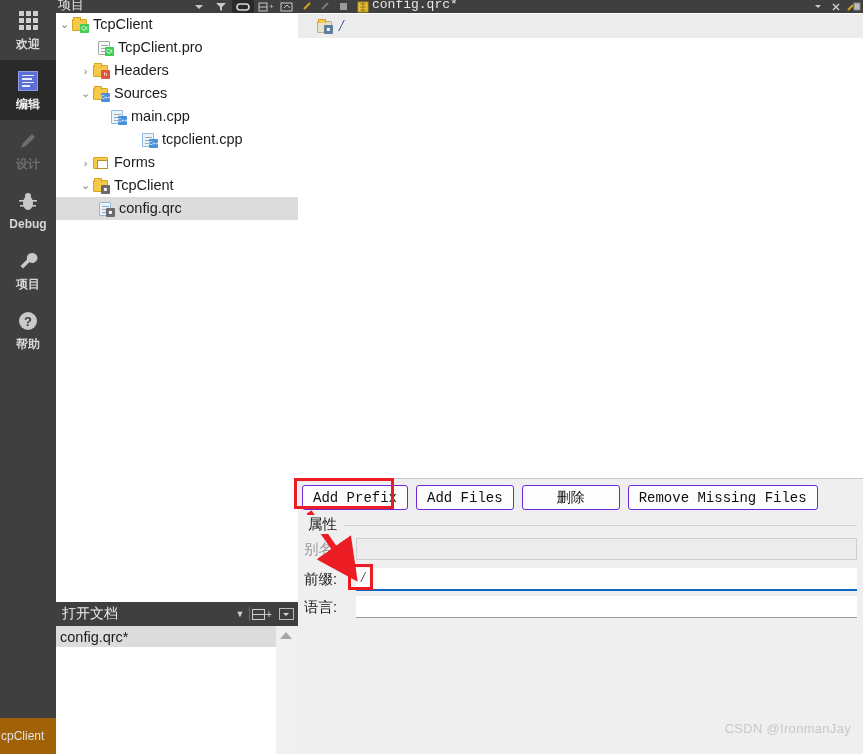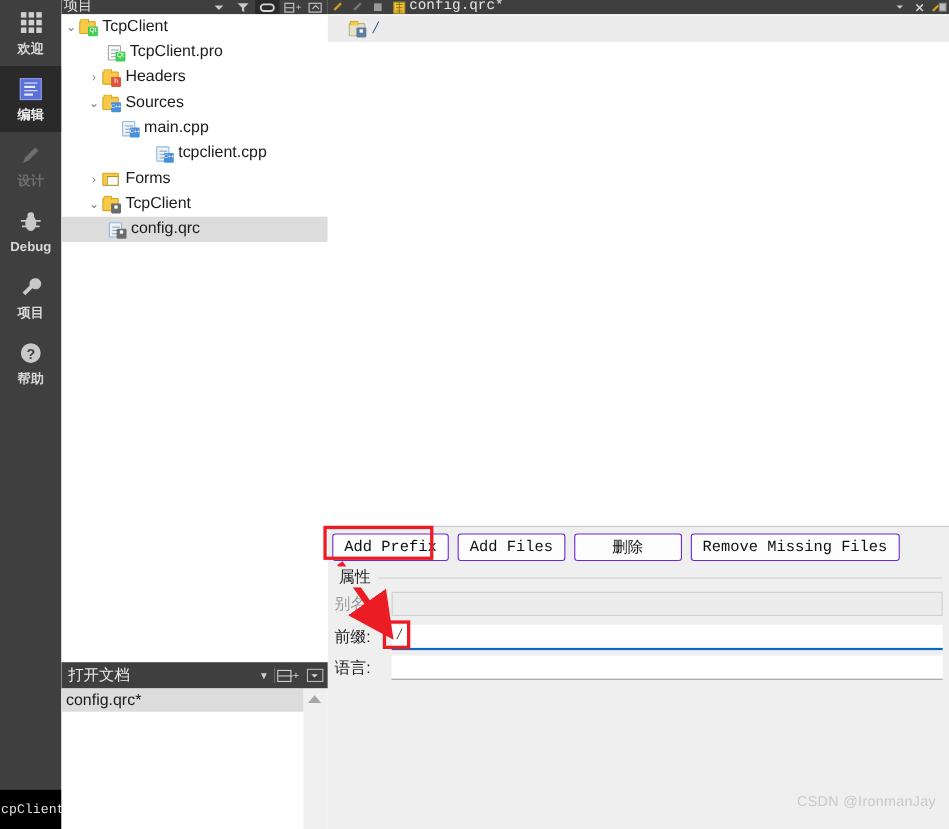--- a/index.html
+++ b/index.html
@@ -34,22 +34,22 @@
   .dots i { display: block; width: 5px; height: 5px; background: #cfcfcf; }
   
   .editsq { width: 20px; height: 20px; background: #5b6fd6; border: 1px solid #8e9ce6;
             display: flex; flex-direction: column; justify-content: center; gap: 2px; padding: 3px; }
   .editsq i { display:block; height: 2px; background: #e9ecfb; }
   .editsq i:nth-child(2){ width: 80%; }
   .editsq i:nth-child(4){ width: 70%; }
 
   #projlabel-bottom {
     position: absolute; left: 0; bottom: 0; width: 56px; height: 36px;
-    background: #000000; color: #e0e0e0;
-    font-family: Liberation Mono, monospace; font-size: 12px;
+    background: #a16207; color: #e0e0e0;
+    font-family: Liberation Sans, sans-serif; font-size: 12px;
     display: flex; align-items: center; padding-left: 1px; overflow: hidden;
     white-space: nowrap;
   }
 
   
   #treepane {
     position: absolute; left: 56px; top: 0; width: 242px; height: 754px;
     background: #ffffff;
   }
   #tree-header {

